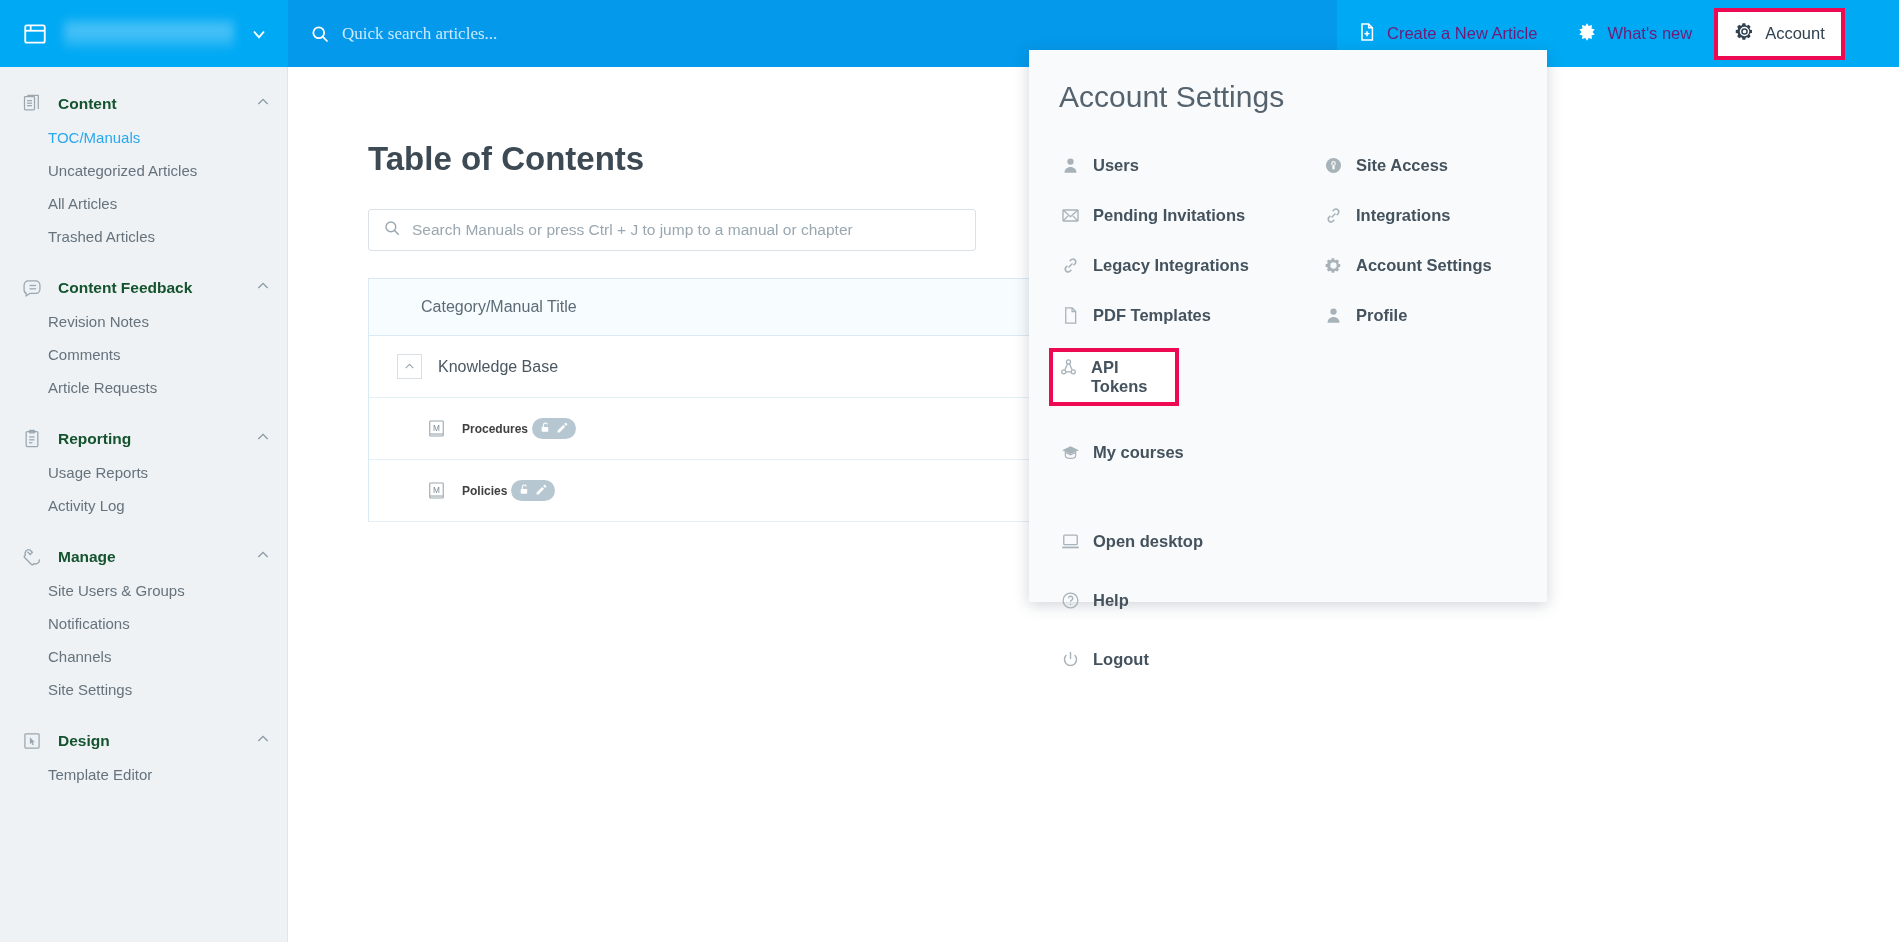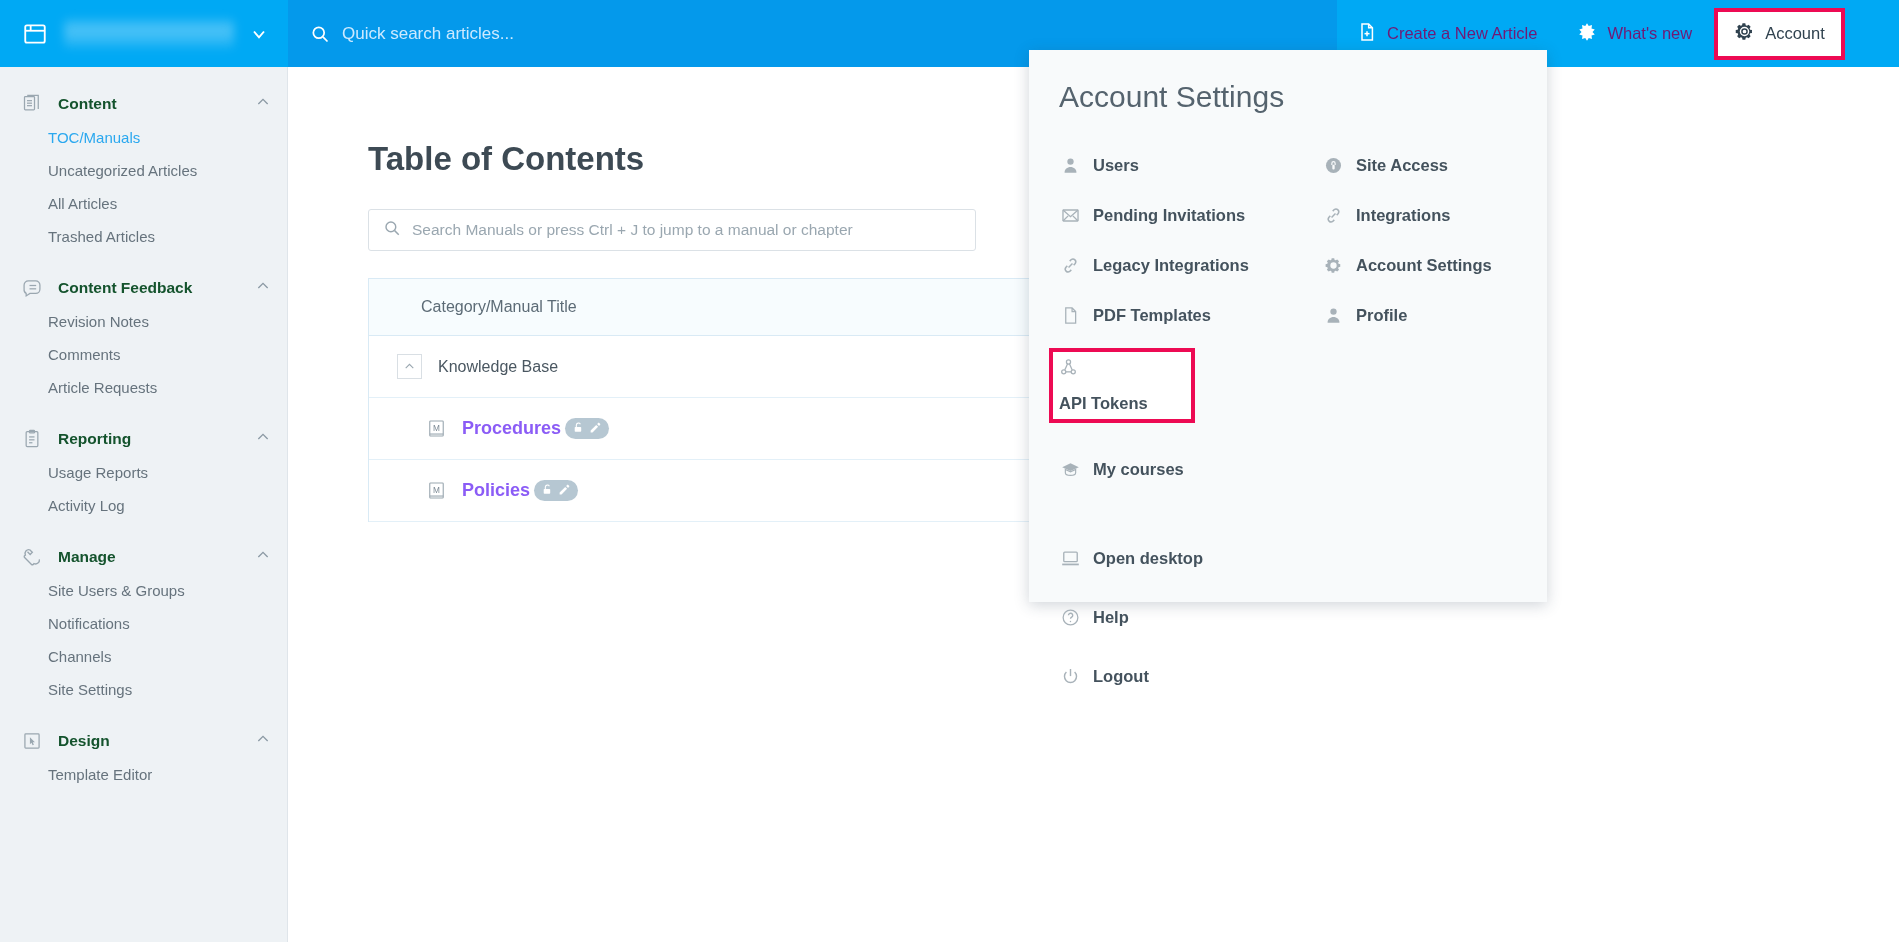--- a/index.html
+++ b/index.html
@@ -49,21 +49,21 @@
     background: #0499eb;
     display: flex; align-items: center;
     padding-left: 22px;
     height: 67px;
     max-width: 1049px;
   }
   .search-icon-top { width: 20px; height: 20px; margin-right: 12px; flex:0 0 20px; }
   .search-top-input {
     background: transparent; border: 0; outline: none;
     color: #ffffff; font-size: 17px;
-    font-family: Liberation Sans, sans-serif;
+    font-family: Liberation Serif, serif;
     width: 700px; height: 30px;
   }
   .search-top-input::placeholder { color: #cdeaff; opacity: 1; }
 
   .topactions { display: flex; align-items: center; height: 67px; }
   .top-btn {
     display: flex; align-items: center; gap: 10px;
     height: 67px; padding: 0 20px;
     color: #701a75; font-size: 16.5px;
     cursor: pointer; white-space: nowrap;
@@ -157,21 +157,21 @@
   .collapse-btn {
     width: 25px; height: 25px;
     border: 1px solid #d9dfe4; background: #fff;
     display: flex; align-items: center; justify-content: center;
     margin-right: 16px; cursor: pointer; flex: 0 0 25px;
   }
   .cat-title { font-size: 16px; color: #4a5761; }
   .toc-row.child { padding-left: 58px; }
   .manual-icon { width: 19px; height: 19px; flex: 0 0 19px; margin-right: 16px; }
   .manual-title {
-    font-size: 18px; color: #8b5cf6; font-weight: bold;
+    font-size: 12px; color: #404040; font-weight: bold;
     margin-right: 4px; cursor: pointer;
   }
   .pill {
     background: #b6c7d2; border-radius: 11px;
     height: 21px; padding: 0 7px;
     display: inline-flex; align-items: center; gap: 4px;
   }
 
   
   .account-panel {
@@ -193,22 +193,21 @@
     display: flex; align-items: flex-start; gap: 13px;
     padding: 8px 6px; margin-bottom: 11px;
     font-size: 16.5px; color: #44525d; font-weight: bold;
     cursor: pointer; position: relative;
   }
   .panel-item svg { flex: 0 0 auto; }
   .panel-item.highlight {
     border: 4px solid #ed0a53;
     background: #ffffff;
     padding: 6px 6px; margin-left: -6px;
-    width: 146px;
-    flex-direction: column;
+    width: 130px;
   }
   .panel-lower { margin-top: 18px; }
   .panel-lower .panel-item { margin-bottom: 20px; }
   .gap-md { height: 30px; }
 </style>
 </head>
 <body>
 
 <div class="topbar">
 

